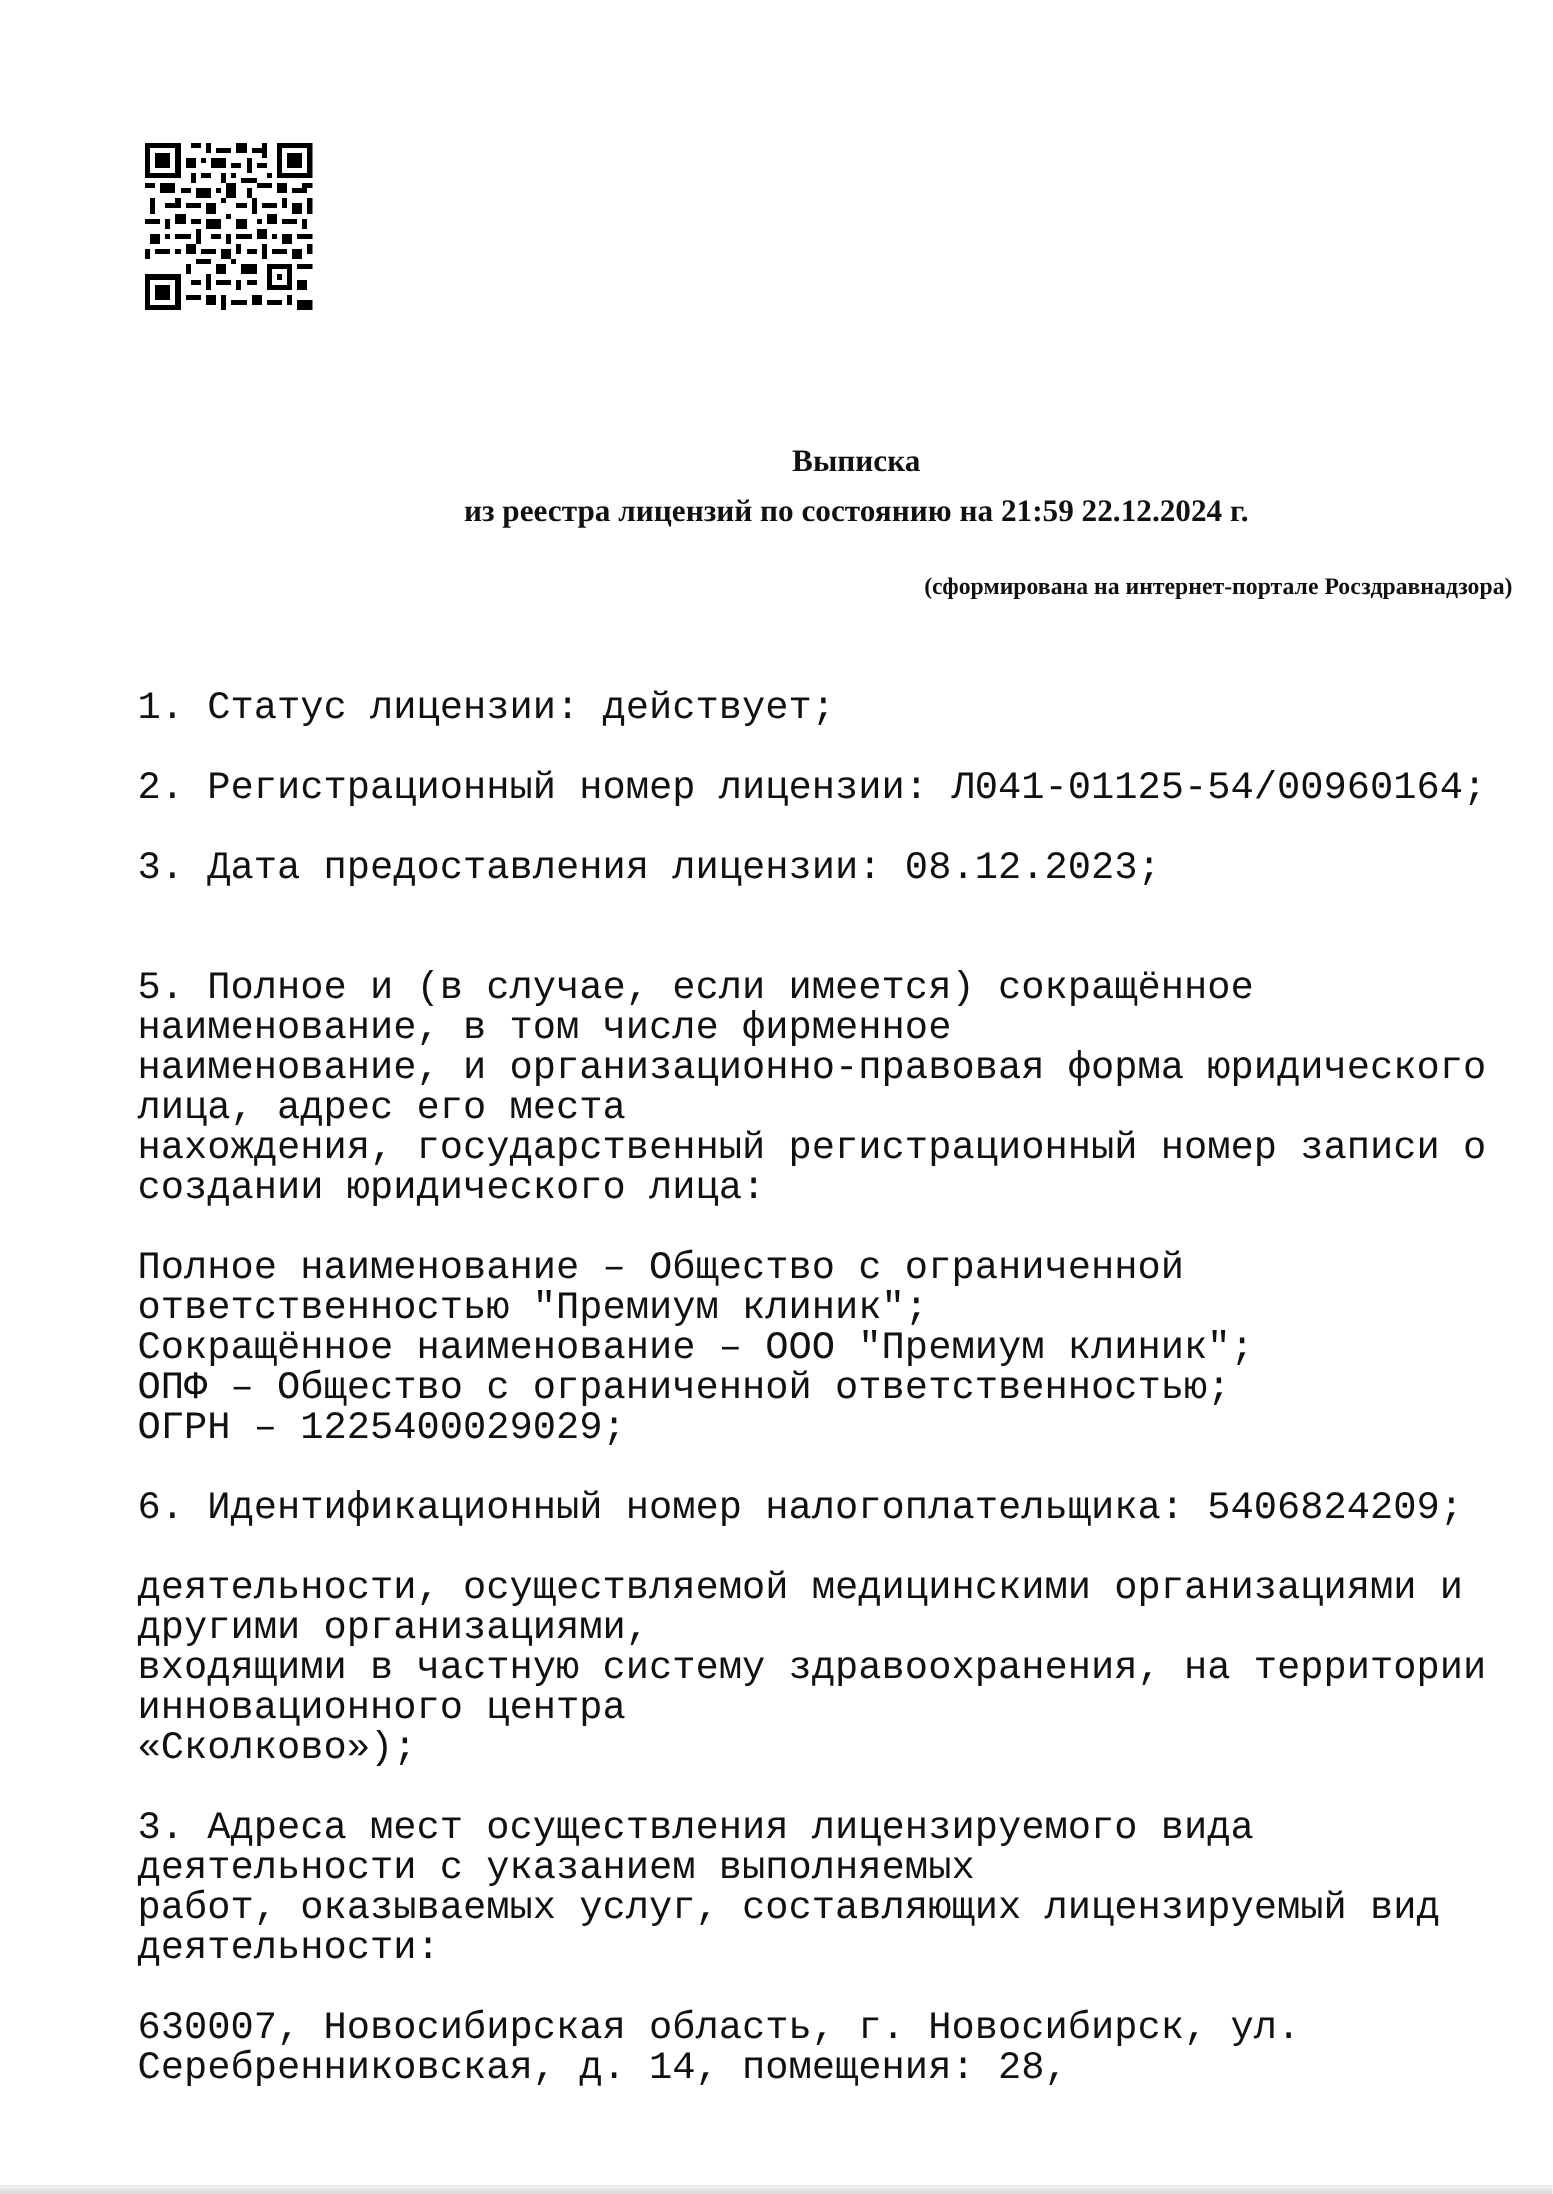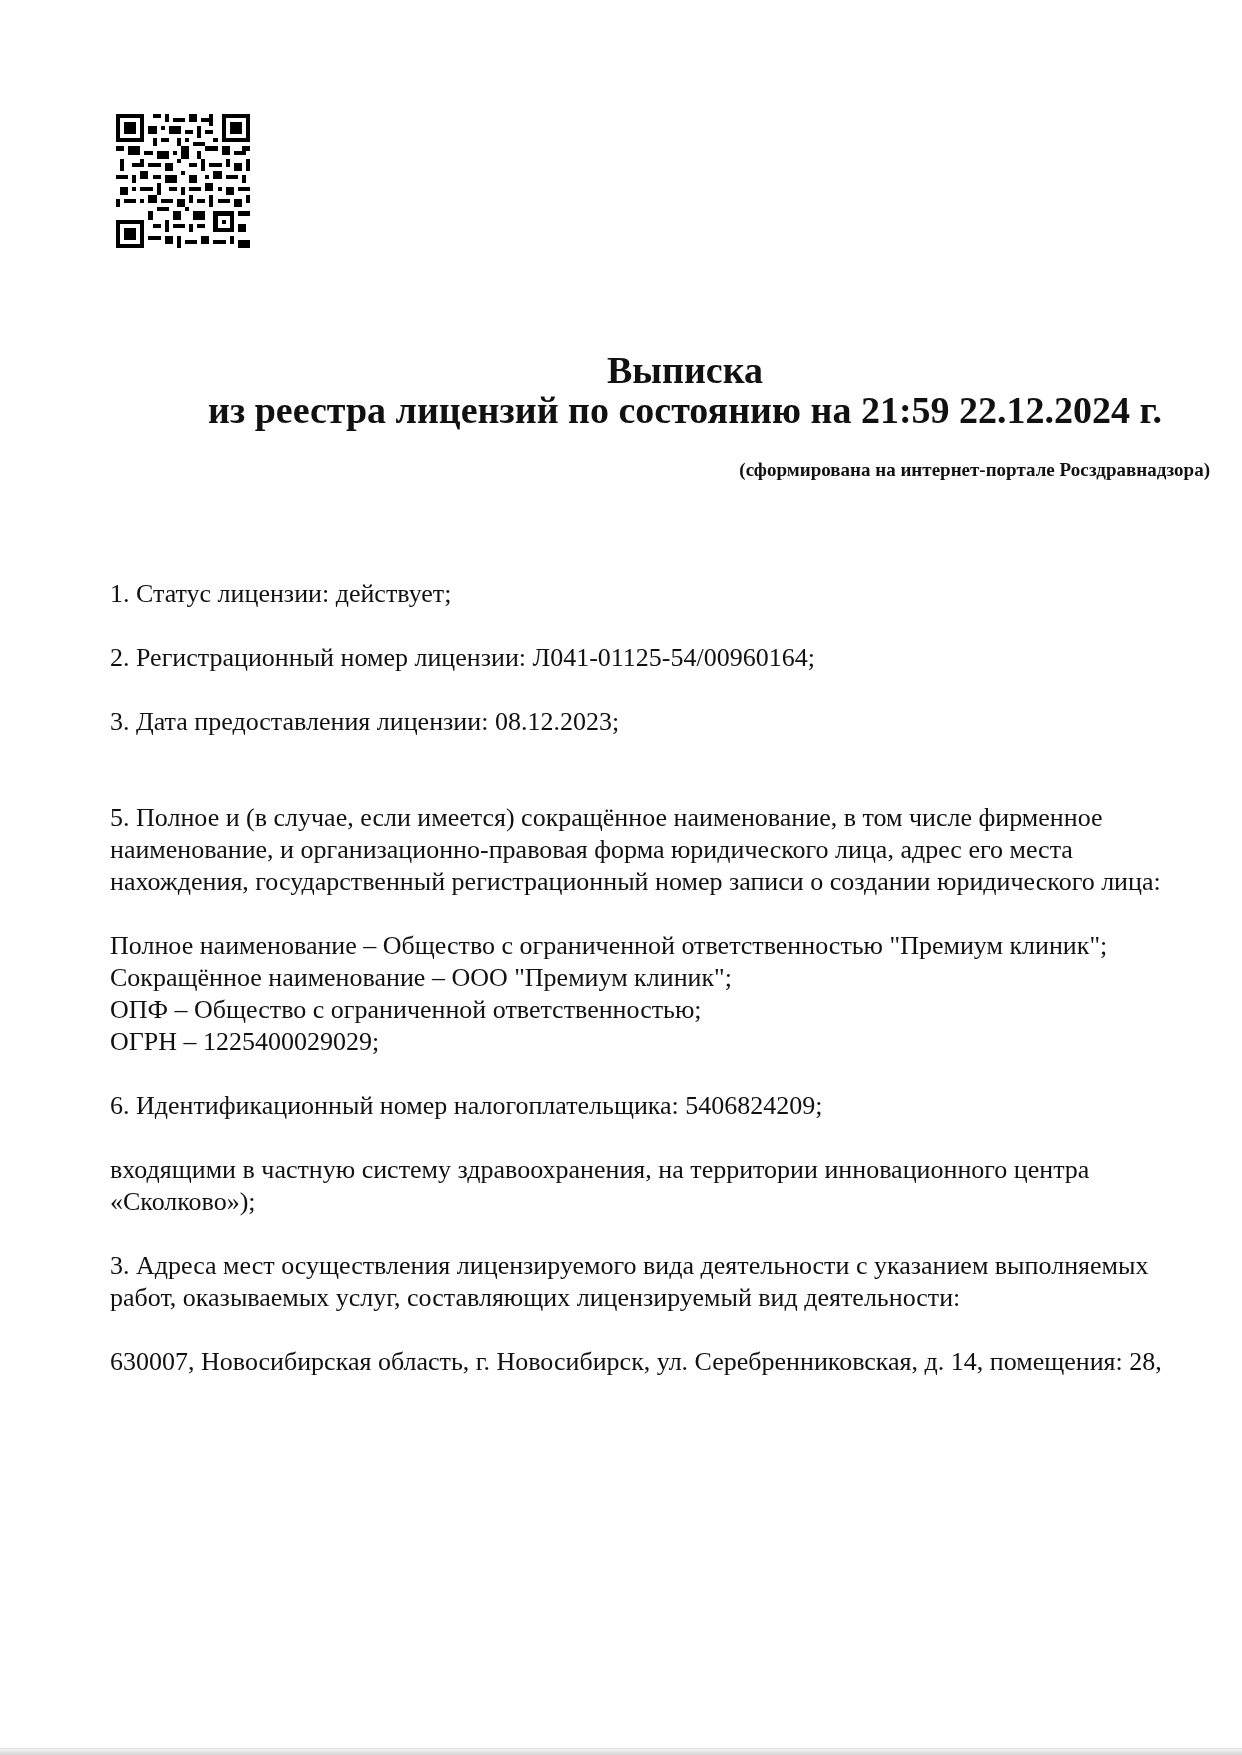--- a/index.html
+++ b/index.html
@@ -12,32 +12,32 @@
     position: absolute; left: 0; right: 0; bottom: 0; height: 6px;
     background: linear-gradient(#f4f4f4, #d4d4d4);
     border-top: 1px solid #e0e0e0;
   }
   .qr {
     position: absolute; left: 116px; top: 114px; width: 134px; height: 134px;
   }
   .qr svg { width: 100%; height: 100%; display: block; }
   .title {
     position: absolute; left: 0; right: 0; top: 350px;
-    text-align: center; font-weight: bold; font-size: 38px; line-height: 40px;
+    text-align: center; font-weight: bold; font-size: 25px; line-height: 40px;
     padding-left: 80px;
     margin-left: 48px;
   }
   .subnote {
     position: absolute; right: 32px; top: 459px;
     font-size: 19px;
     font-weight: bold;
   }
   .content {
-    position: absolute; left: 110px; right: 40px; top: 578px;
-    font-size: 26px; line-height: 32px;
+    position: absolute; left: 110px; right: 40px; top: 551px;
+    font-size: 31px; line-height: 32px; font-family: Liberation Mono, monospace;
   }
   .content p { margin: 0; }
   .gap { height: 32px; }
 </style>
 </head>
 <body>
 
 <div class="qr">
   <svg viewBox="0 0 33 33" shape-rendering="crispEdges">
     <rect width="33" height="33" fill="#fff"></rect>
@@ -177,20 +177,21 @@
     <p>Сокращённое наименование – ООО "Премиум клиник";</p>
     <p>ОПФ – Общество с ограниченной ответственностью;</p>
     <p>ОГРН – 1225400029029;</p>
   </div>
   <div class="gap"></div>
 
   <p>6. Идентификационный номер налогоплательщика: 5406824209;</p>
   <div class="gap"></div>
 
   <div>
+    <p>деятельности, осуществляемой медицинскими организациями и другими организациями,</p>
     <p>входящими в частную систему здравоохранения, на территории инновационного центра</p>
     <p>«Сколково»);</p>
   </div>
   <div class="gap"></div>
 
   <div>
     <p>3. Адреса мест осуществления лицензируемого вида деятельности с указанием выполняемых</p>
     <p>работ, оказываемых услуг, составляющих лицензируемый вид деятельности:</p>
     <div class="gap"></div>
     <p>630007, Новосибирская область, г. Новосибирск, ул. Серебренниковская, д. 14, помещения: 28,</p>

